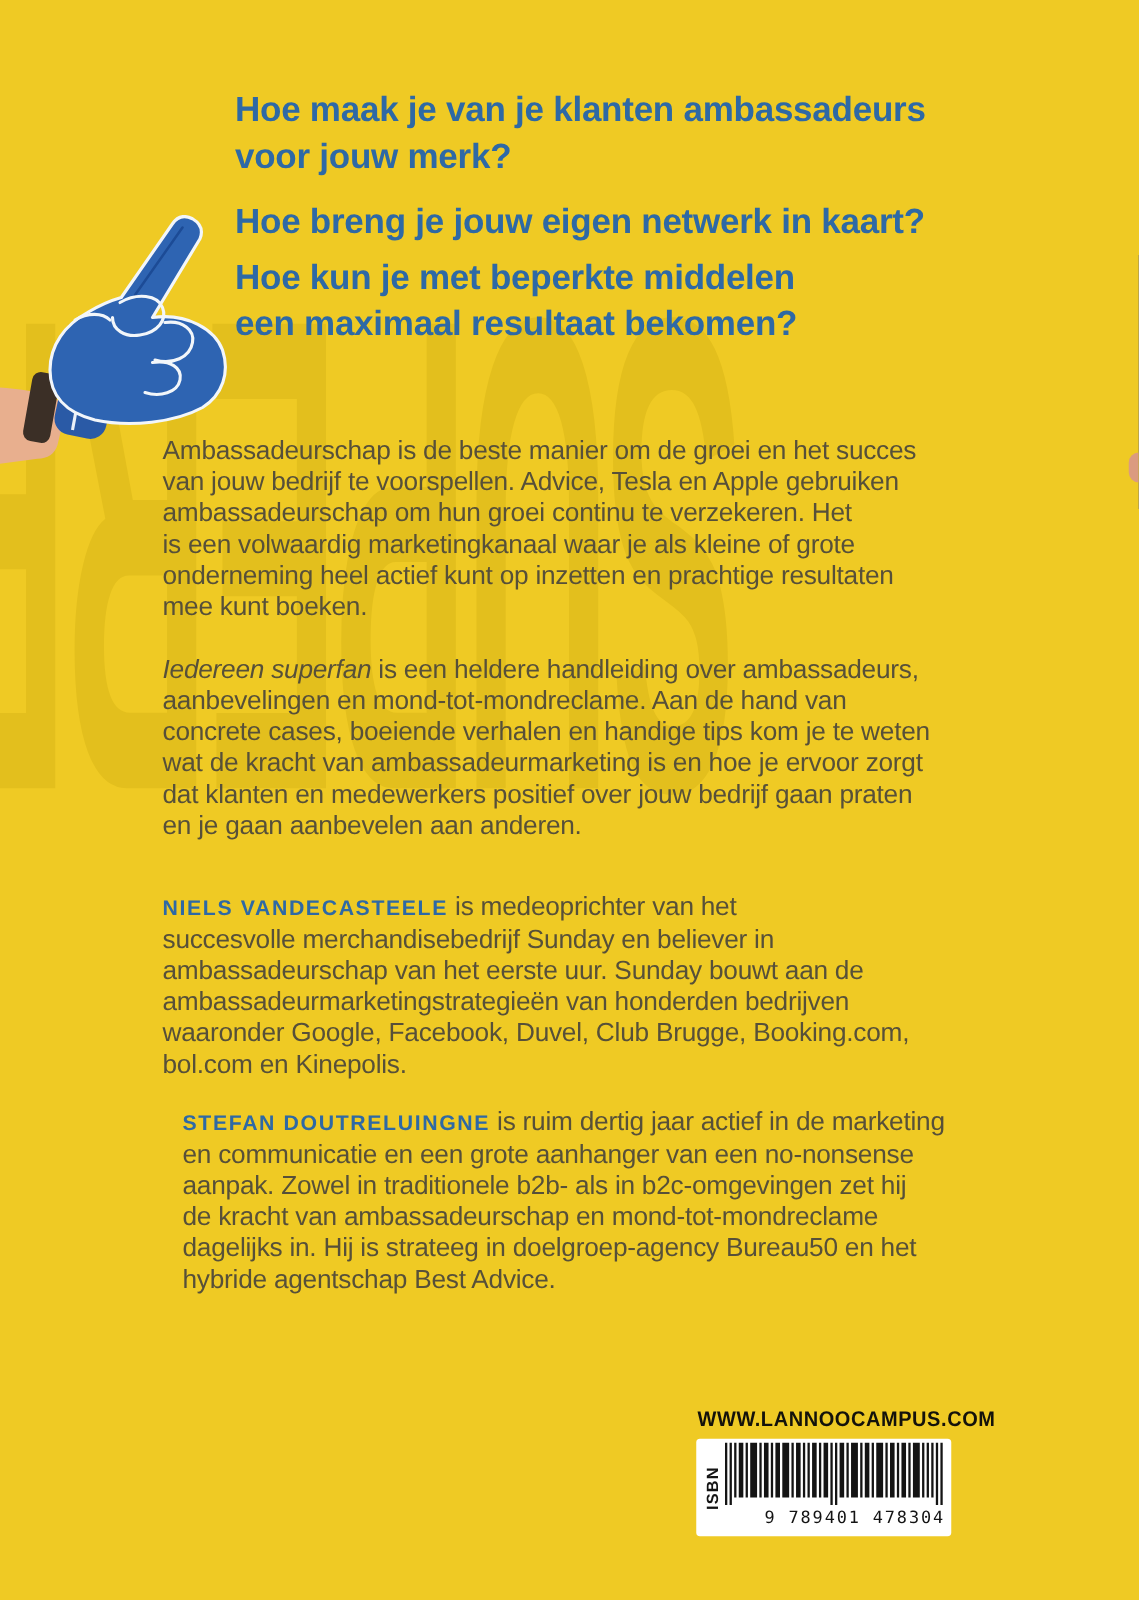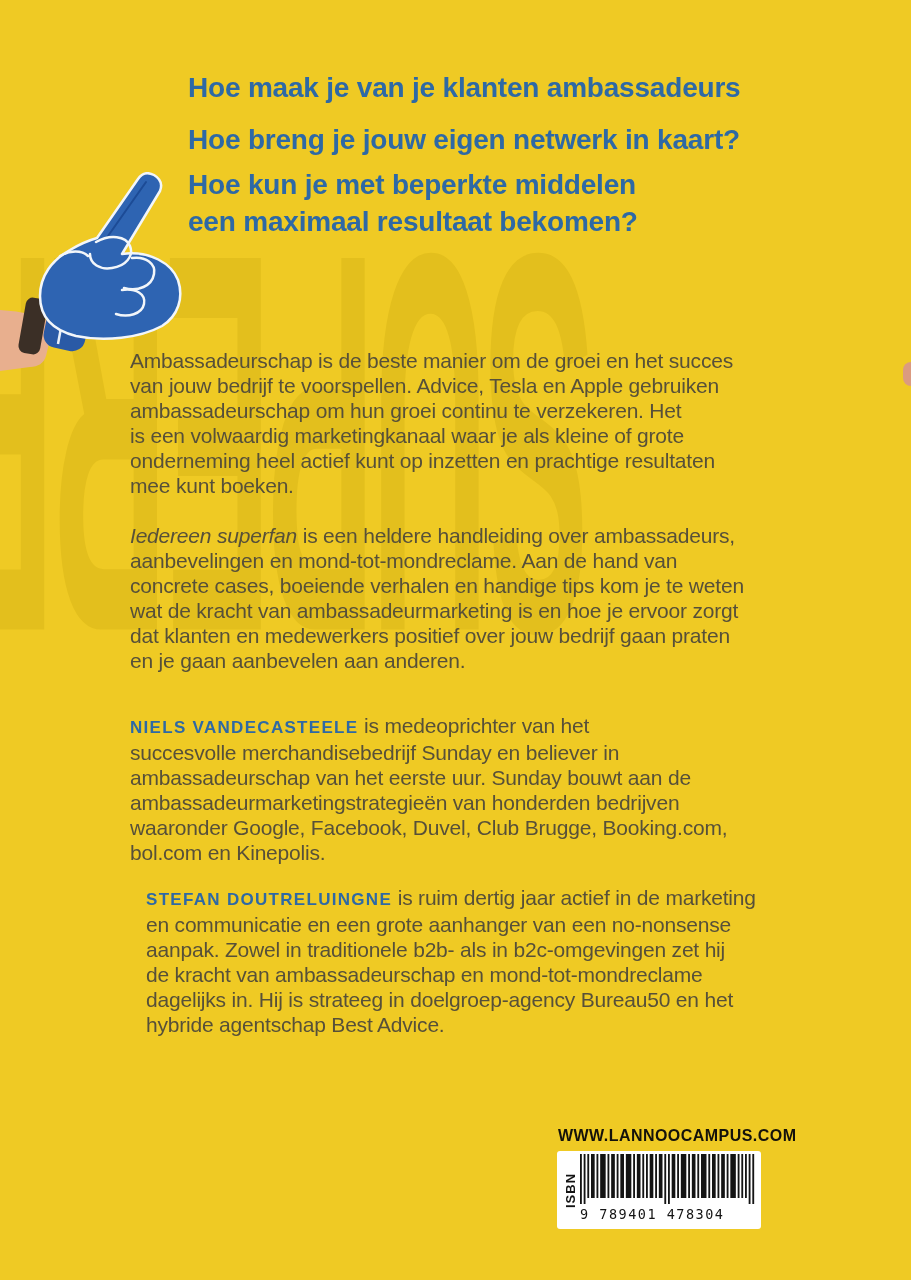--- a/index.html
+++ b/index.html
@@ -52,21 +52,21 @@
   .isbn-label{
     writing-mode:vertical-rl;transform:rotate(180deg);
     font-size:13px;font-weight:700;letter-spacing:1px;color:#141414;
     display:flex;align-items:center;justify-content:center;width:20px;
   }
   .barcode-right{flex:1;display:flex;flex-direction:column;min-width:0;}
   .bars{width:100%;height:50px;display:block;}
   .digits{
     font-family:"DejaVu Sans Mono",monospace;
     font-size:13.5px;letter-spacing:1.5px;color:#141414;
-    text-align:left;line-height:20px;height:20px;
+    text-align:right;line-height:20px;height:20px;
   }
   
   .foam{position:absolute;left:0;top:172px;width:200px;height:208px;z-index:2;}
   .skin-sliver{
     position:absolute;right:0;top:362px;width:8px;height:24px;
     background:#DB9B80;border-radius:12px 0 0 12px;z-index:2;
   }
 </style>
 </head>
 <body>
@@ -91,20 +91,21 @@
       <path d="M122,118 C136,116 146,122 144,132 C142,142 128,146 116,142"></path>
       <path d="M60,84 C70,78 82,78 88,84"></path>
     </g>
   </svg>
 
   <div class="skin-sliver"></div>
 
   <div class="layer headline">
     <div class="q1">
       <div>Hoe maak je van je klanten ambassadeurs</div>
+      <div>voor jouw merk?</div>
     </div>
     <div class="q2">
       <div>Hoe breng je jouw eigen netwerk in kaart?</div>
     </div>
     <div class="q3">
       <div>Hoe kun je met beperkte middelen</div>
       <div>een maximaal resultaat bekomen?</div>
     </div>
   </div>
 

